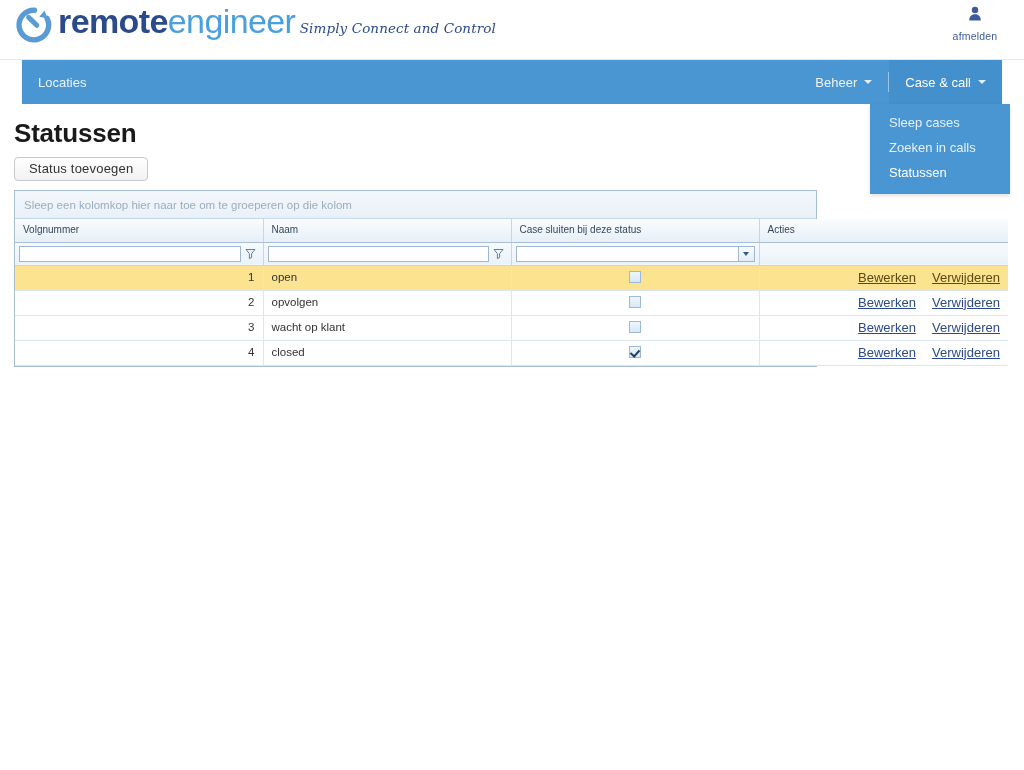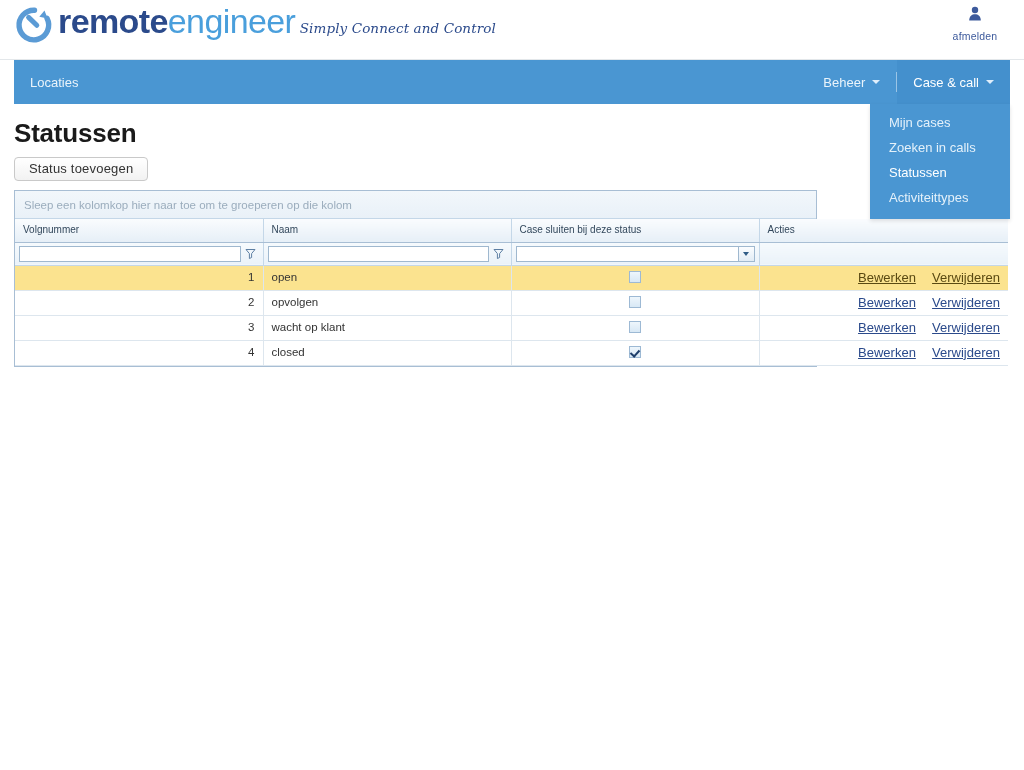--- a/index.html
+++ b/index.html
@@ -61,21 +61,21 @@
   .user-icon { display: block; margin: 0 auto 1px; }
   .user-label {
     font-size: 10.5px;
     color: #3d5a9c;
     letter-spacing: 0.2px;
   }
 
   
   .navbar {
     position: relative;
-    margin: 0 14px;
+    margin: 0 22px;
     height: 44px;
     background: #4a96d2;
     display: flex;
     align-items: stretch;
     z-index: 30;
   }
   .nav-left, .nav-right {
     display: flex;
     align-items: stretch;
   }
@@ -317,30 +317,27 @@
     <div class="nav-sep"></div>
     <a class="nav-item active">
       <span>Case &amp; call</span>
       <span class="caret"></span>
     </a>
   </div>
 </div>
 
 <div class="dropdown-menu">
   <a class="dropdown-item">
-    <span>Mijn cases</span>
+    <span>Sleep cases</span>
   </a>
   <a class="dropdown-item">
     <span>Zoeken in calls</span>
   </a>
   <a class="dropdown-item current">
     <span>Statussen</span>
-  </a>
-  <a class="dropdown-item">
-    <span>Activiteittypes</span>
   </a>
 </div>
 
 <div class="page">
 
   <h1 class="page-title">Statussen</h1>
 
   <div class="toolbar">
     <button class="btn-add">Status toevoegen</button>
   </div>

